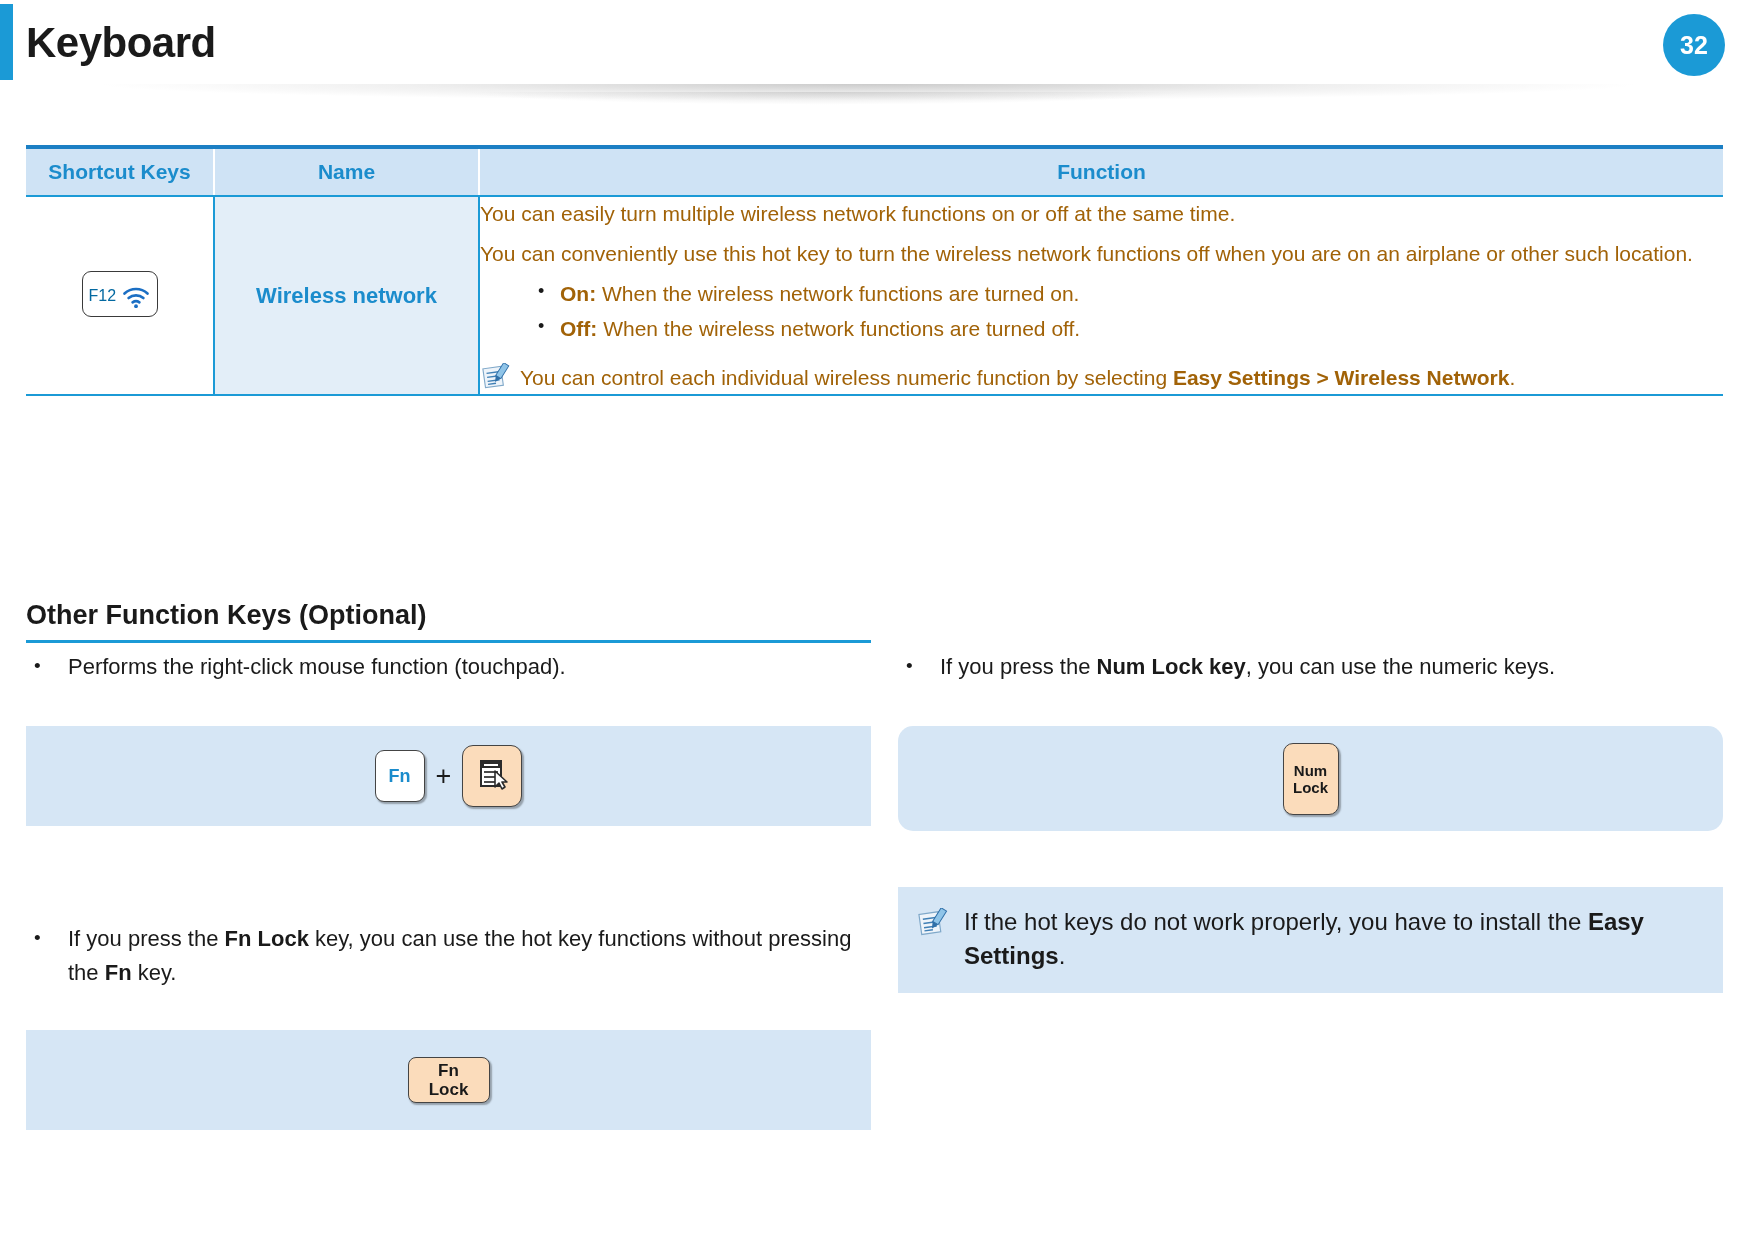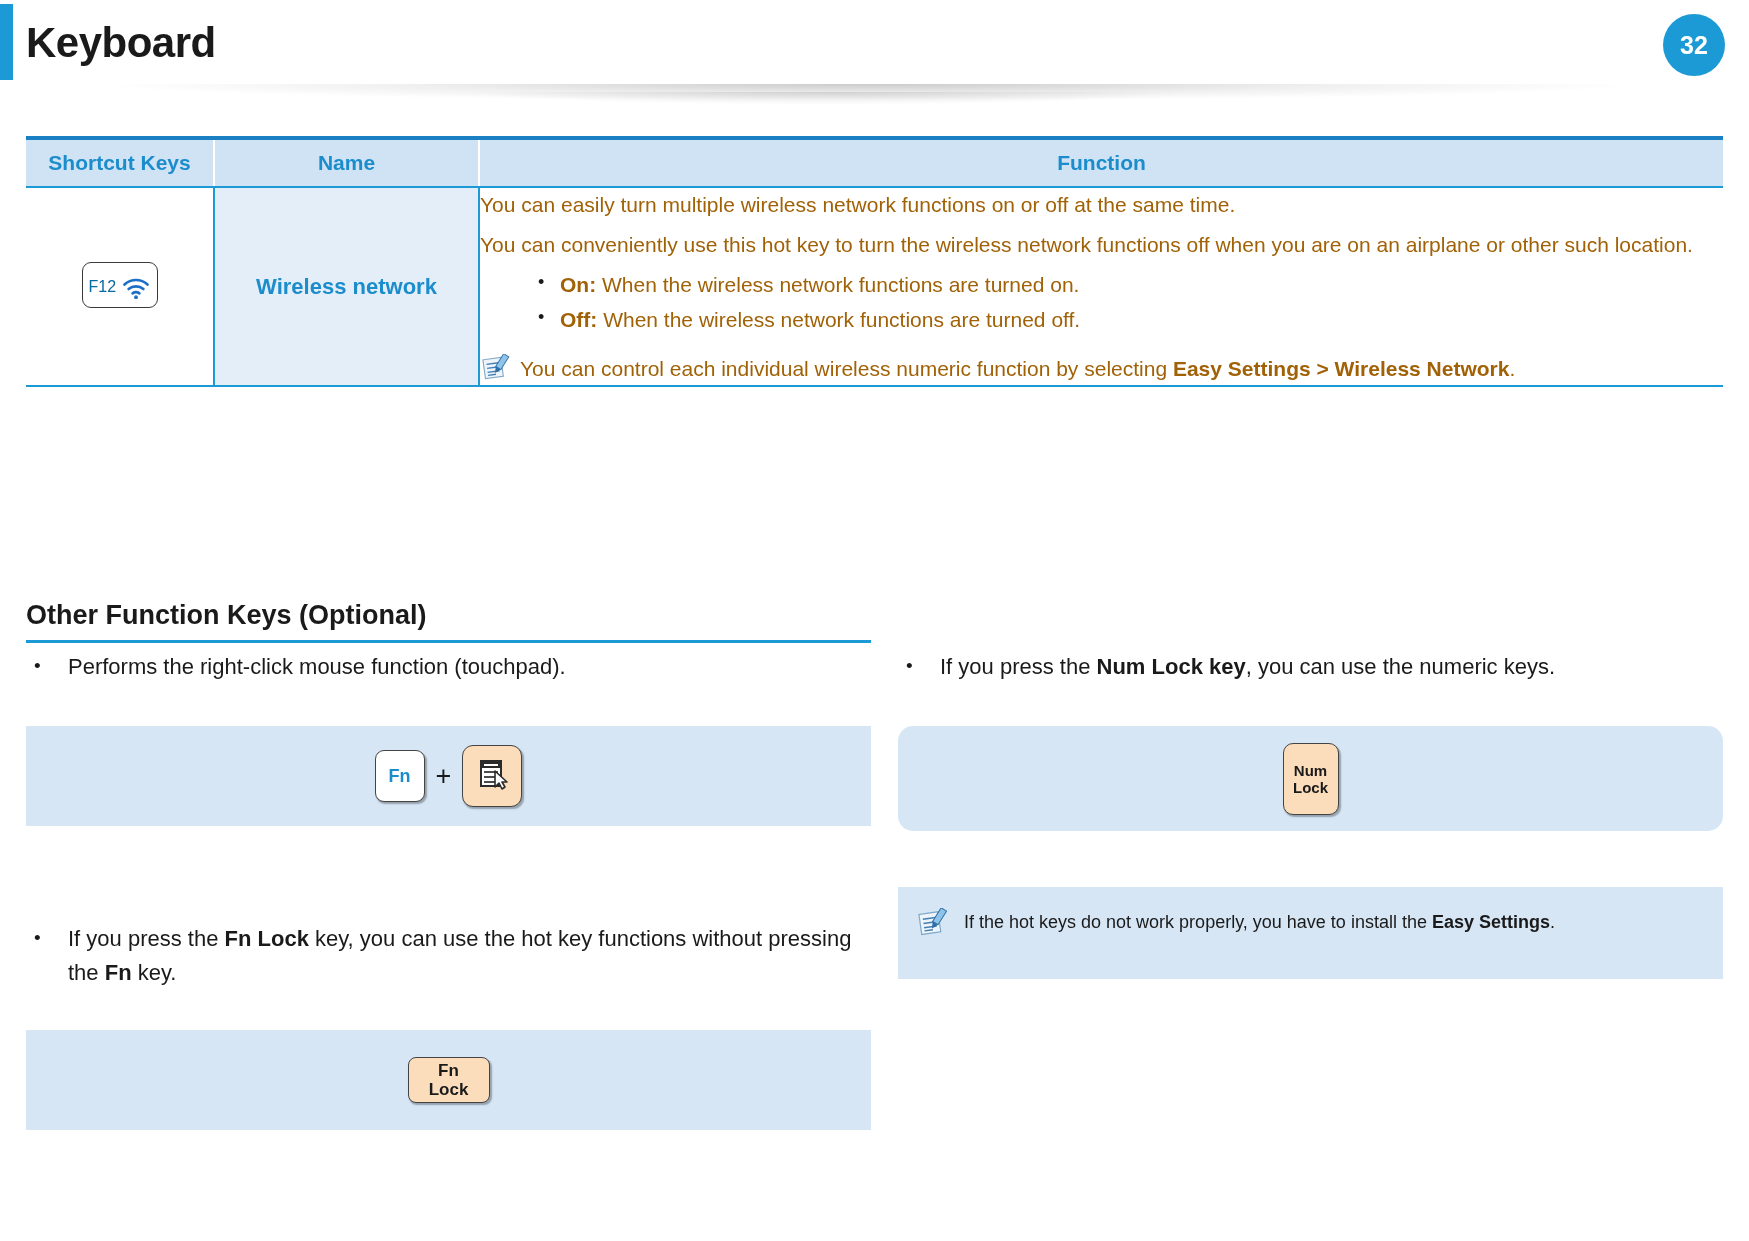--- a/index.html
+++ b/index.html
@@ -72,21 +72,21 @@
   .header-shadow2 {
     position: absolute;
     left: 400px; top: 92px;
     width: 850px; height: 18px;
     background: radial-gradient(ellipse 60% 100% at 50% 0%, rgba(150,150,150,0.30) 0%, rgba(255,255,255,0) 70%);
   }
 
   
   .shortcut-table {
     position: absolute;
-    left: 26px; top: 136px;
+    left: 26px; top: 145px;
     width: 1697px;
     border-collapse: collapse;
   }
   .shortcut-table thead tr {
     background: #cfe3f5;
   }
   .shortcut-table th {
     border-top: 4px solid #1b7fc4;
     border-bottom: 2px solid #1b9ad6;
     color: #1b8ccc;
@@ -274,21 +274,21 @@
   .note-panel {
     margin-top: 56px;
     background: #d6e6f5;
     padding: 18px 20px 20px 20px;
     position: relative;
     min-height: 92px;
   }
   .note-panel-inner {
     position: relative;
     padding-left: 46px;
-    font-size: 18px;
+    font-size: 24px;
     line-height: 34px;
     color: #1a1a1a;
   }
   .note-panel-inner .note-icon {
     position: absolute;
     left: 0; top: 3px;
   }
   .note-panel-inner b { font-weight: bold; }
 </style>
 </head>

